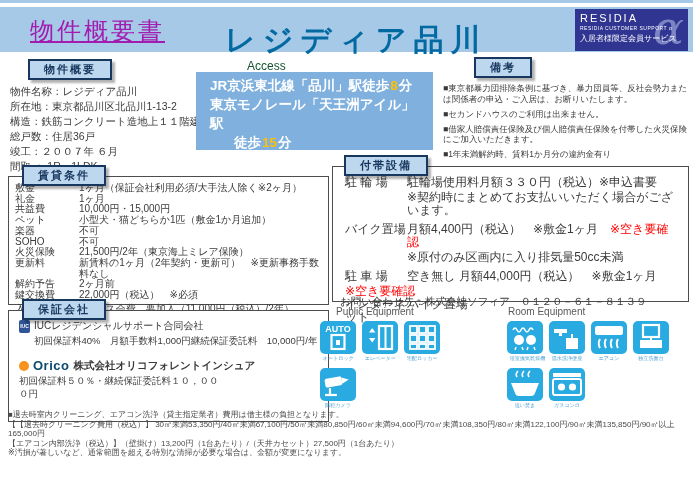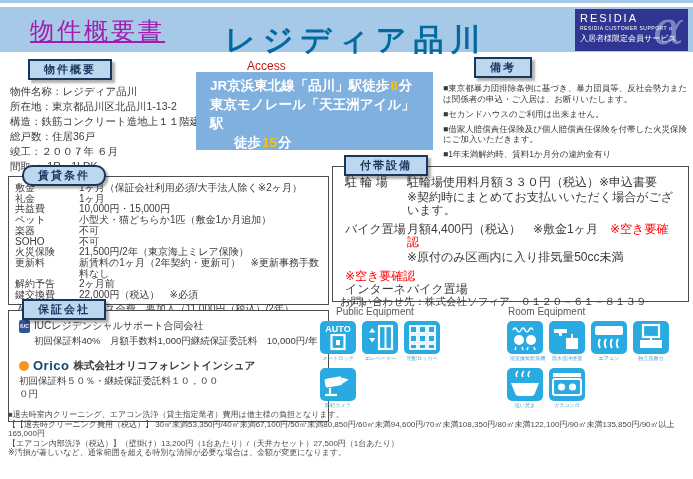--- a/index.html
+++ b/index.html
@@ -28,21 +28,21 @@
   
   .tab { position:absolute; background:#bdd7ee; border:2px solid #17375e; color:#17375e;
     font-size:11px; font-weight:bold; padding:1px 14px; letter-spacing:2px;
     box-shadow:2.5px 2.5px 2px rgba(0,0,0,.3); z-index:3; white-space:nowrap; }
 
   
   .overview-lines { position:absolute; left:10px; top:84px; width:225px;
     font-size:10.5px; line-height:15px; }
 
   
-  .access-label { position:absolute; left:247px; top:59px; font-size:12px; color:#b91c1c; }
+  .access-label { position:absolute; left:247px; top:59px; font-size:12px; color:#14532d; }
   .access-box { position:absolute; left:196px; top:72px; width:237px; height:78px;
     background:#7fb0de; color:#fff; font-weight:bold; font-size:13.5px; line-height:19px;
     padding:4px 8px 4px 14px; }
   .access-box .min { color:#ffc000; padding:0 1px; }
   .access-line3 { padding-left:24px; }
 
   
   .remarks { position:absolute; left:443px; top:83px; width:248px;
     font-size:8.5px; line-height:10.5px; }
   .remarks .rmk { margin-bottom:4.5px; }
@@ -131,21 +131,21 @@
 </div>
 
 <div class="tab" style="left:474px; top:57px;">備考</div>
 <div class="remarks" id="remarks-list">
     <div class="rmk">■東京都暴力団排除条例に基づき、暴力団員等、反社会勢力または関係者の申込・ご入居は、お断りいたします。</div>
     <div class="rmk">■セカンドハウスのご利用は出来ません。</div>
     <div class="rmk">■借家人賠償責任保険及び個人賠償責任保険を付帯した火災保険にご加入いただきます。</div>
     <div class="rmk">■1年未満解約時、賃料1か月分の違約金有り</div>
   </div>
 
-<div class="tab" style="left:22px; top:165px;border-radius:10px;">賃貸条件</div>
+<div class="tab" style="left:22px; top:165px;">賃貸条件</div>
 <div class="box" id="rental-box">
   <div class="rental-rows" id="rental-rows">
       <div class="rrow">
         <span class="rlab">敷金</span>
         <span class="rval">1ヶ月（保証会社利用必須/大手法人除く※2ヶ月）</span>
       </div>
       <div class="rrow">
         <span class="rlab">礼金</span>
         <span class="rval">1ヶ月</span>
       </div>
@@ -210,20 +210,24 @@
       <span class="fval">駐輪場使用料月額３３０円（税込）※申込書要</span>
     </div>
     <div class="fnote">※契約時にまとめてお支払いいただく場合がございます。</div>
     <div class="fgap"></div>
     <div class="frow">
       <span class="flab">バイク置場</span>
       <span class="fval"><span>月額4,400円（税込）　※敷金1ヶ月　</span><span class="warn">※空き要確認</span></span>
     </div>
     <div class="fnote">※原付のみ区画内に入り排気量50cc未満</div>
     <div class="fgap"></div>
+    <div class="frow">
+      <span class="flab">駐 車 場</span>
+      <span class="fval">空き無し 月額44,000円（税込）　※敷金1ヶ月</span>
+    </div>
     <div class="warn">※空き要確認</div>
     <div class="frow">
       <span class="flab">インターネット</span>
       <span class="fval">バイク置場</span>
     </div>
   </div>
 </div>
 <div class="contact-line">お問い合わせ先：株式会社ソフィア　０１２０－６１－８１３９</div>
 
 <div class="eq-label" id="pub-label">Public Equipment</div>

